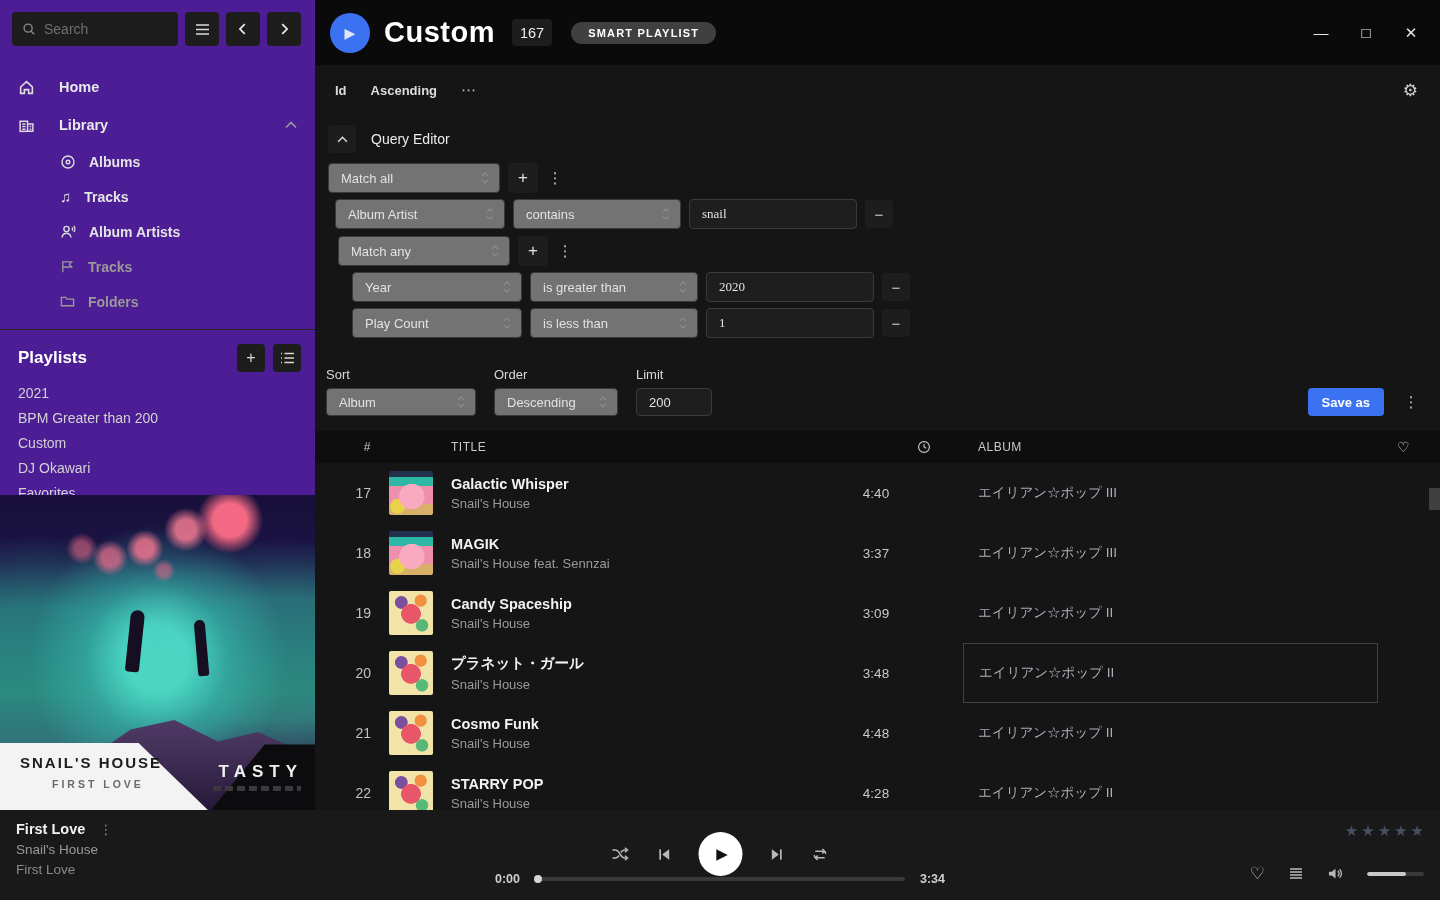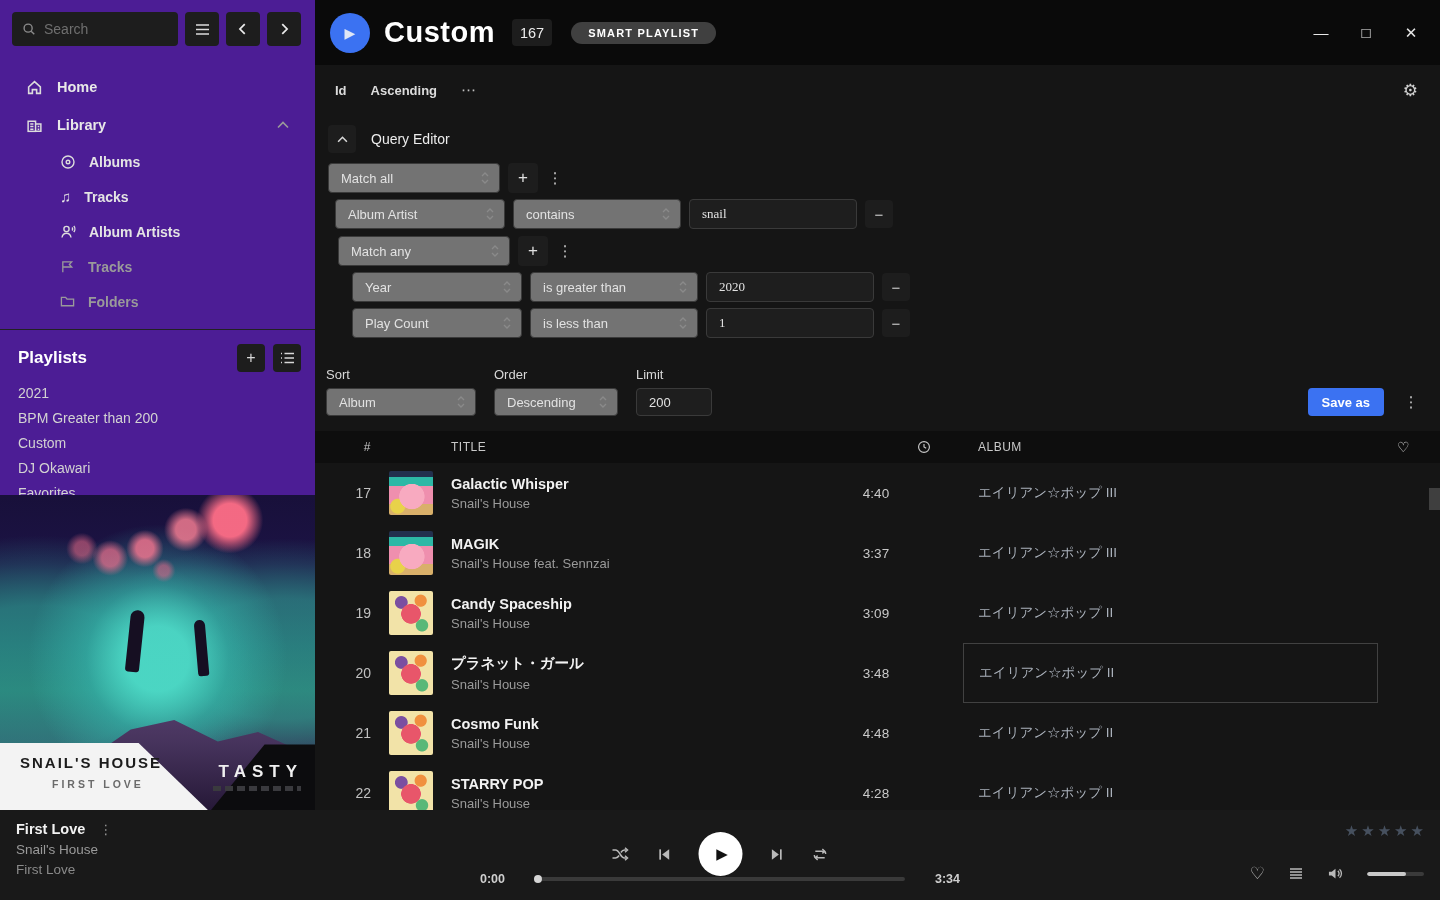--- a/index.html
+++ b/index.html
@@ -15,21 +15,21 @@
   
   .side-top { display:flex; gap:7px; padding:12px; }
   .search-box { flex:0 0 166px; height:34px; background:#1d1d1d; border-radius:4px;
     display:flex; align-items:center; gap:8px; padding:0 10px; color:#6f6f6f; }
   .search-box input { background:transparent; border:none; outline:none; color:#cfcfcf;
     font-size:14px; width:110px; font-family:inherit; }
   .search-box input::placeholder { color:#6f6f6f; }
   .sq-btn { width:34px; height:34px; background:#1d1d1d; border-radius:4px; border:none;
     display:flex; align-items:center; justify-content:center; color:#dcdcdc; cursor:pointer; }
   .nav { margin-top:10px; }
-  .nav-item { height:38px; display:flex; align-items:center; gap:14px; padding:0 26px;
+  .nav-item { height:38px; display:flex; align-items:center; gap:24px; padding:0 18px;
     font-size:14.5px; font-weight:700; color:#e8e8e8; cursor:pointer; }
   .nav-item .spacer { flex:1; }
   .lib-sub { }
   .lib-item { height:35px; display:flex; align-items:center; gap:13px; padding:0 18px 0 60px;
     font-size:14px; font-weight:700; color:#e4e4e4; cursor:pointer; }
   .lib-item:nth-child(4), .lib-item:nth-child(5) { color:#9a9a9a; }
   .side-divider { border-top:1px solid #222; margin:10px 0 0 0; }
   .pl-header { display:flex; align-items:center; padding:14px 14px 4px 18px; }
   .pl-title { font-size:17px; font-weight:700; color:#fff; flex:1; }
   .pl-btn { width:28px; height:28px; background:#1d1d1d; border:none; border-radius:4px;
@@ -173,21 +173,21 @@
   .np-title { font-size:14.5px; font-weight:700; color:#f2f2f2; }
   .np-kebab { color:#9a9a9a; font-size:13px; cursor:pointer; }
   .np-artist { font-size:13.5px; color:#9a9a9a; margin-top:5px; }
   .np-album  { font-size:13.5px; color:#8a8a8a; margin-top:5px; }
   .transport { position:absolute; left:720px; top:22px; transform:translateX(-50%);
     display:flex; align-items:center; gap:27px; color:#b9b9b9; }
   .tr-btn { background:none; border:none; color:#b9b9b9; cursor:pointer; padding:0; }
   .play-btn { width:44px; height:44px; border-radius:50%; background:#fff; color:#111;
     display:flex; align-items:center; justify-content:center; font-size:15px; border:none; cursor:pointer; }
   .seek { position:absolute; left:720px; bottom:14px; transform:translateX(-50%);
-    display:flex; align-items:center; gap:30px; font-size:12.5px; font-weight:700; color:#cfcfcf; }
+    display:flex; align-items:center; gap:15px; font-size:12.5px; font-weight:700; color:#cfcfcf; }
   .seek-track { width:370px; height:4px; background:#3a3a3a; border-radius:2px; position:relative; cursor:pointer; }
   .seek-dot { position:absolute; left:-1px; top:-2px; width:8px; height:8px; border-radius:50%; background:#d6d6d6; }
   .rating { position:absolute; right:16px; top:12px; display:flex; gap:3px; font-size:15px;
     color:#46505e; cursor:pointer; }
   .pr-controls { position:absolute; right:16px; bottom:16px; display:flex; align-items:center; gap:23px;
     color:#b9b9b9; }
   .pr-heart { font-size:17px; cursor:pointer; }
   .vol-track { width:57px; height:4px; background:#3a3a3a; border-radius:2px; overflow:hidden; cursor:pointer; }
   .vol-fill { height:100%; background:#c9c9c9; border-radius:2px; }
 </style>

